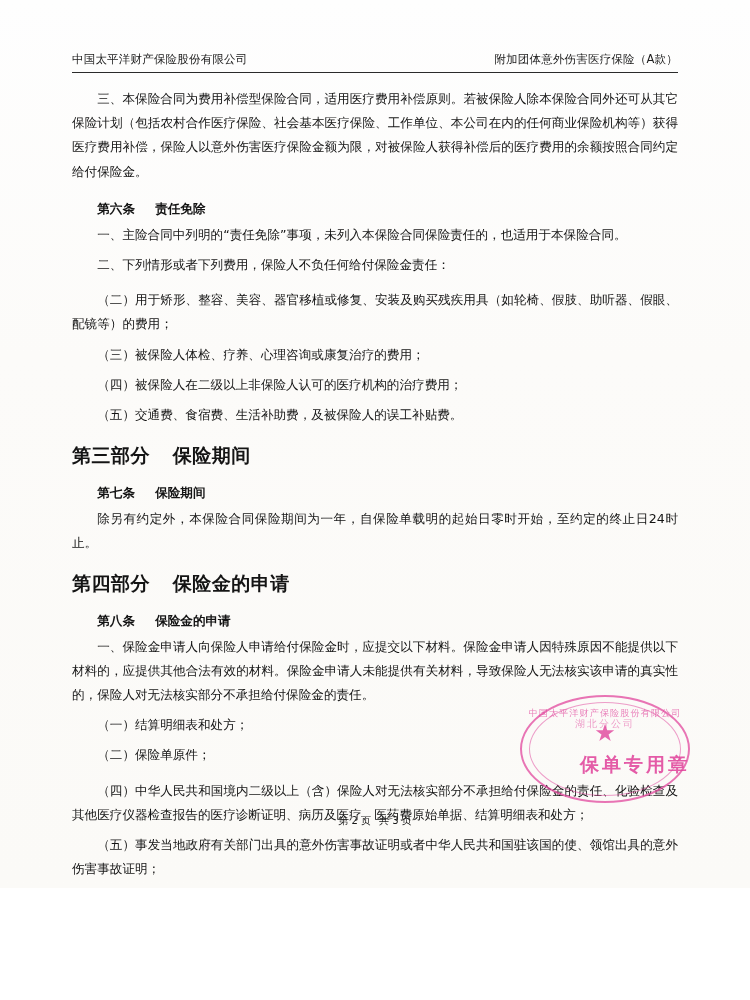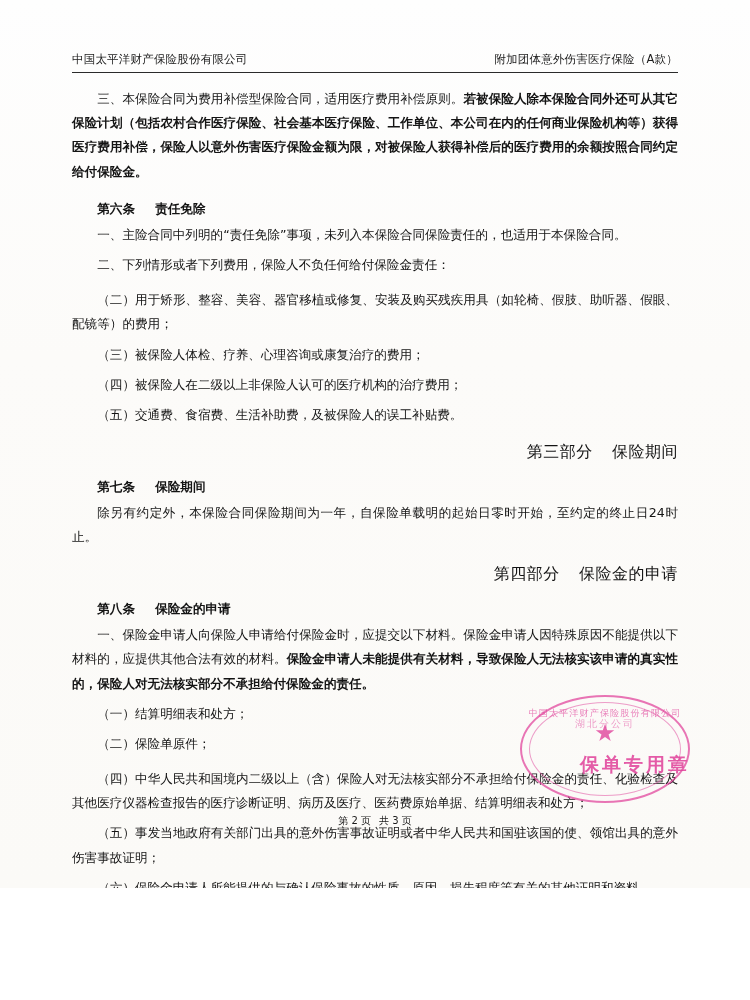--- a/index.html
+++ b/index.html
@@ -56,34 +56,34 @@
   .content {
     font-size: 12.6px;
     line-height: 1.92;
     text-align: justify;
     text-justify: inter-ideograph;
     color: #141414;
   }
   p {
     margin: 0 0 1px 0;
   }
-  .bold { font-weight: bold; }
+  .bold { font-weight: normal; }
   .clause-title {
     margin-top: 7px;
     margin-bottom: 2px;
     text-indent: 2em;
     font-weight: bold;
     font-family: Liberation Serif, serif;
   }
   .clause-title .gap { display: inline-block; width: 1.6em; }
   .section-heading {
-    text-align: right;
-    font-weight: normal;
+    text-align: left;
+    font-weight: bold;
     margin: 10px 0 6px 0;
-    font-size: 16px;
+    font-size: 19px;
     letter-spacing: 0.5px;
   }
   .section-heading .gap { display: inline-block; width: 1.2em; }
   .para { text-indent: 2em; }
   .sub { text-indent: 2em; }
   .spacer-s { height: 5px; }
   
   .doc-footer {
     position: absolute;
     left: 0;

